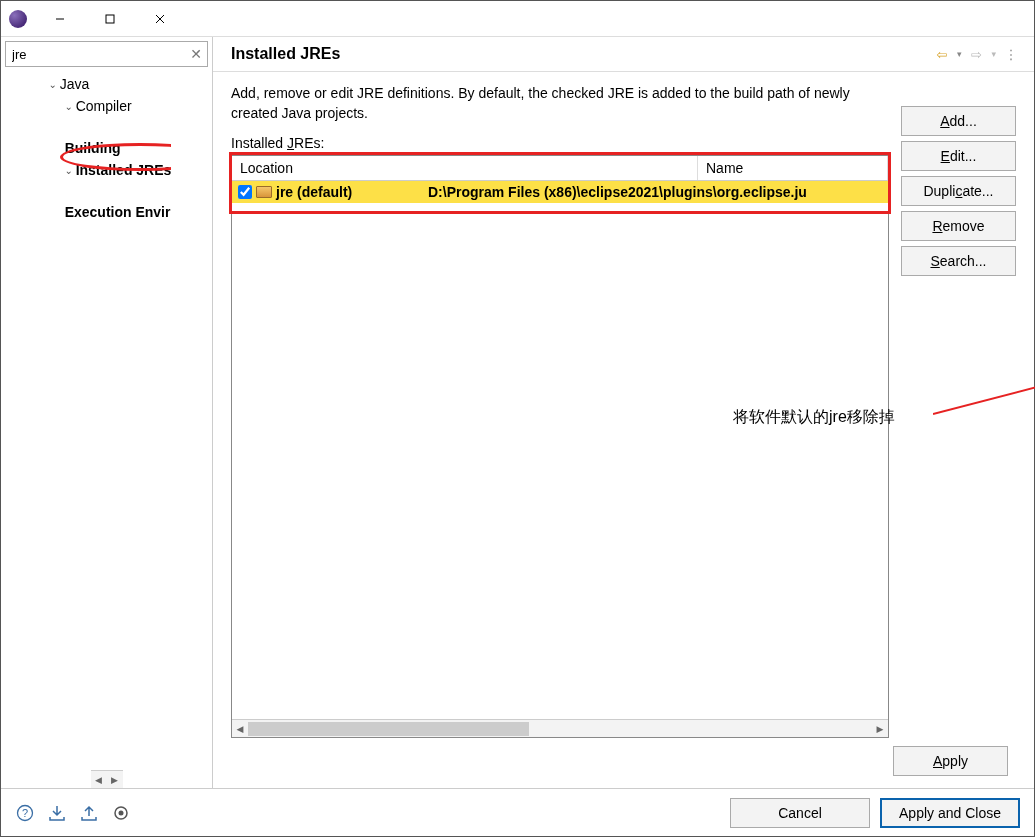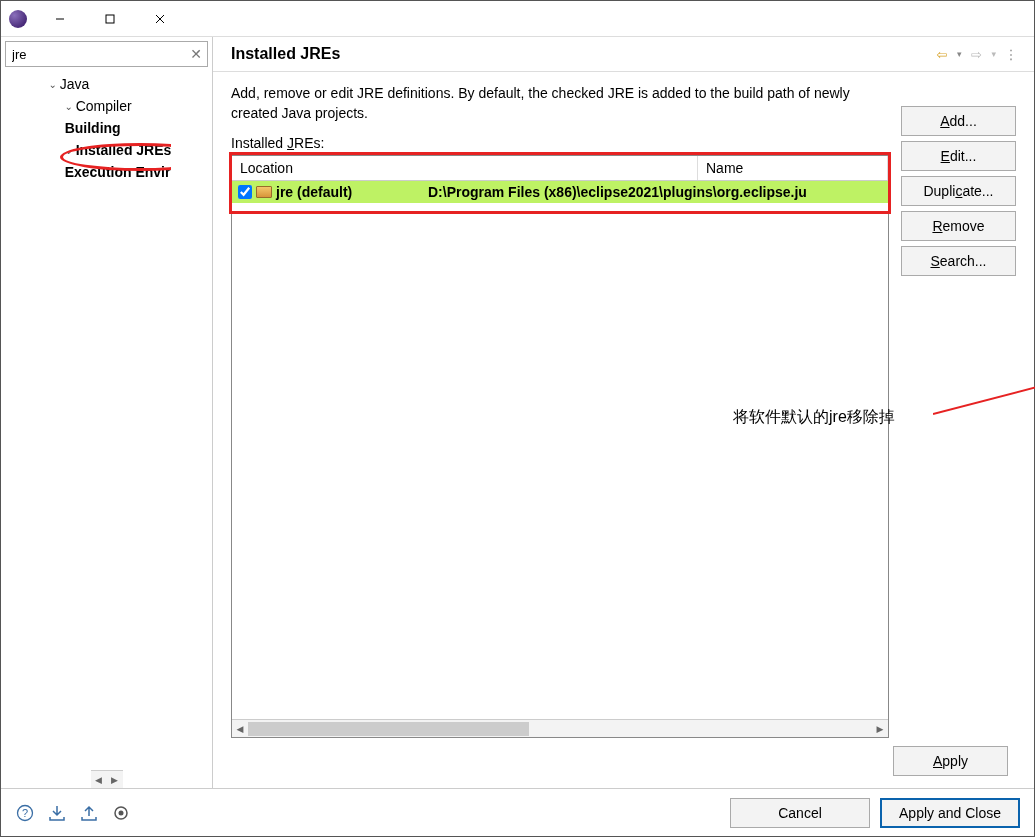--- a/index.html
+++ b/index.html
@@ -19,21 +19,21 @@
 .sidebar { width: 212px; border-right: 1px solid #ccc; display: flex; flex-direction: column; align-items: center; }
 .filter-wrap { padding: 4px; }
 .filter-input { width: 100%; height: 26px; padding: 2px 22px 2px 6px; border: 1px solid #aaa; font-size: 13px; font-family: inherit; }
 .filter-wrap { position: relative; }
 .filter-clear { position: absolute; right: 10px; top: 50%; transform: translateY(-50%); cursor: pointer; color: #777; font-size: 14px; }
 .tree { flex: 1; overflow: hidden; padding-top: 2px; font-size: 14px; }
 .tree-node { display: flex; align-items: center; height: 22px; cursor: pointer; white-space: nowrap; }
 .tree-node .twisty { width: 14px; text-align: center; color: #555; font-size: 10px; }
 .tree-node.depth0 { padding-left: 4px; }
 .tree-node.depth1 { padding-left: 20px; }
-.tree-node.depth2 { padding-left: 23px; }
+.tree-node.depth2 { padding-left: 23px; margin-top: 20px; }
 .tree-node .bold { font-weight: bold; }
 .tree-node.circled { position: relative; }
 .ellipse { position: absolute; border: 3px solid #e62222; border-radius: 50%; pointer-events: none; }
 .sidebar-scroll { height: 18px; border-top: 1px solid #ccc; background: #f3f3f3; display: flex; align-items: center; }
 .sidebar-scroll .arrow { width: 16px; text-align: center; font-size: 9px; color: #666; cursor: pointer; }
 .sidebar-scroll .track { flex: 1; height: 14px; background: #f3f3f3; position: relative; }
 .sidebar-scroll .thumb { position: absolute; left: 0; width: 70%; height: 100%; background: #ccc; }
 
 
 .content { flex: 1; display: flex; flex-direction: column; min-width: 0; }
@@ -45,21 +45,21 @@
 .content-body { flex: 1; padding: 12px 18px 0 18px; display: flex; gap: 12px; min-height: 0; position: relative; }
 .desc { font-size: 14px; line-height: 1.4; margin-bottom: 12px; }
 .left-col { flex: 1; display: flex; flex-direction: column; min-width: 0; }
 .list-label { font-size: 14px; margin-bottom: 4px; }
 .jre-table { flex: 1; border: 1px solid #888; display: flex; flex-direction: column; min-height: 0; }
 .jre-head { display: flex; background: #fff; border-bottom: 1px solid #ccc; }
 .jre-head .col { padding: 4px 8px; font-size: 14px; border-right: 1px solid #ddd; }
 .col-name { width: 190px; }
 .col-loc { flex: 1; }
 .jre-body { flex: 1; overflow: hidden; position: relative; }
-.jre-row { display: flex; align-items: center; height: 22px; background: #bef264; }
+.jre-row { display: flex; align-items: center; height: 22px; background: #fde047; }
 .jre-row .cell { padding: 0 6px; font-size: 14px; font-weight: bold; white-space: nowrap; overflow: hidden; }
 .jre-row .cell.name { width: 190px; display: flex; align-items: center; gap: 4px; }
 .jre-row .cell.loc { flex: 1; }
 .jre-row input[type=checkbox] { width: 14px; height: 14px; }
 .jre-icon { width: 16px; height: 12px; background: linear-gradient(#f5c76b,#d8953a); border: 1px solid #9a6b2a; border-radius: 1px; }
 .red-box { position: absolute; border: 3px solid #e62222; pointer-events: none; top: -4px; left: -3px; right: -3px; height: 62px; }
 .hscroll { height: 18px; background: #f3f3f3; display: flex; align-items: center; border-top: 1px solid #ccc; }
 .hscroll .arrow { width: 16px; text-align: center; font-size: 9px; color: #666; cursor: pointer; }
 .hscroll .track { flex: 1; height: 14px; position: relative; }
 .hscroll .thumb { position: absolute; left: 0; width: 45%; height: 100%; background: #ccc; }

